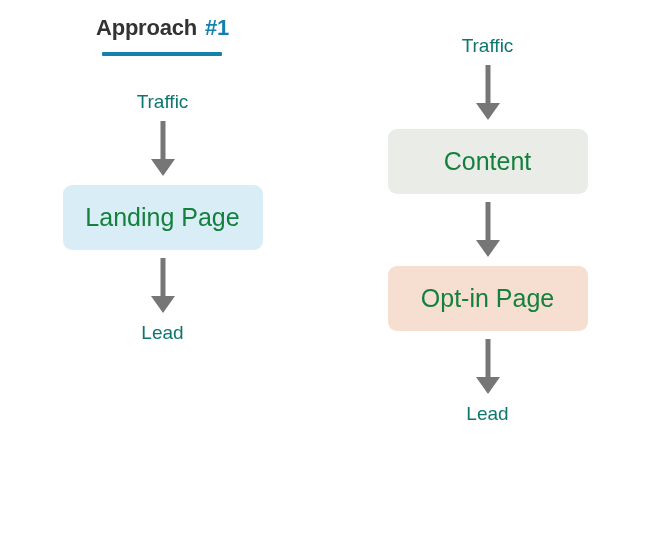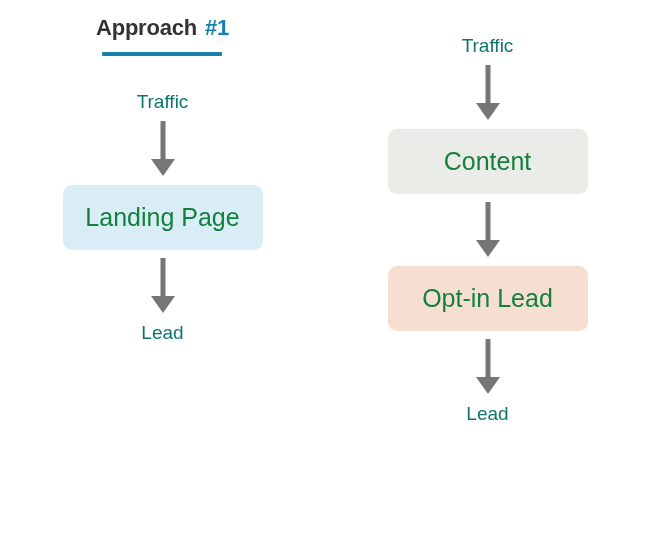--- a/index.html
+++ b/index.html
@@ -159,21 +159,21 @@
     <div class="gap-box"></div>
 
     <svg class="arrow" width="26" height="56" viewBox="0 0 26 56">
       <rect x="10.5" y="0" width="5" height="40" fill="#767676"></rect>
       <polygon points="1,38 25,38 13,55" fill="#767676"></polygon>
     </svg>
 
     <div class="gap-box"></div>
 
     <div class="node-box box-peach">
-      <span class="node-box-label">Opt-in Lead</span>
+      <span class="node-box-label">Opt-in Page</span>
     </div>
 
     <div class="gap-box"></div>
 
     <svg class="arrow" width="26" height="56" viewBox="0 0 26 56">
       <rect x="10.5" y="0" width="5" height="40" fill="#767676"></rect>
       <polygon points="1,38 25,38 13,55" fill="#767676"></polygon>
     </svg>
 
     <div class="gap-sm"></div>

